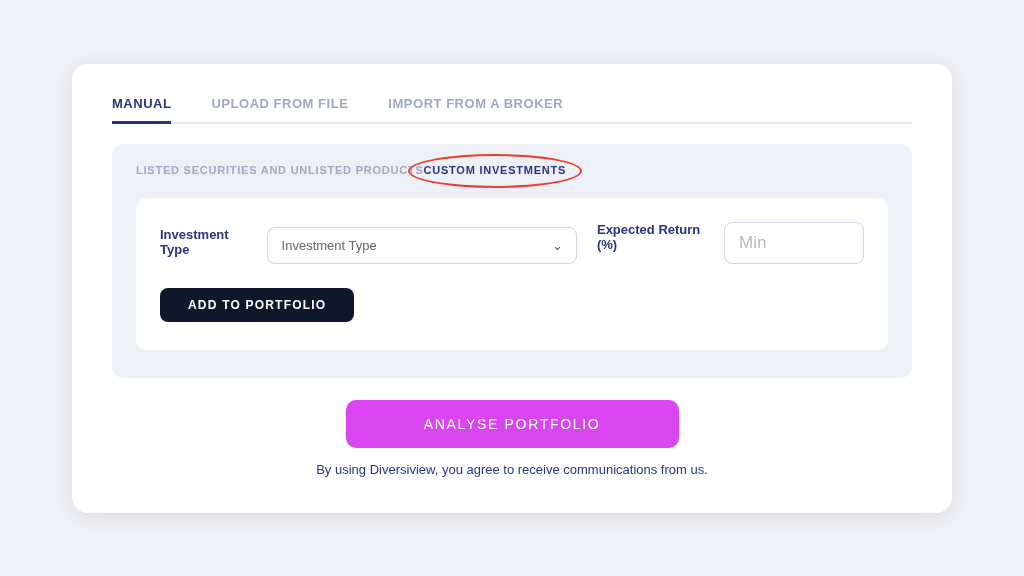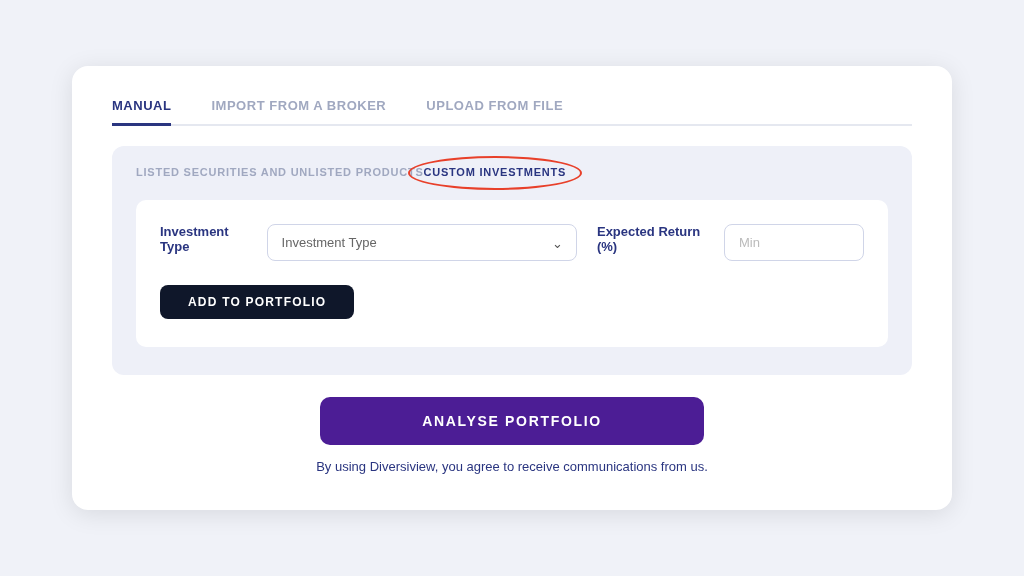--- a/index.html
+++ b/index.html
@@ -125,21 +125,21 @@
       transform: translateY(-50%);
       pointer-events: none;
       color: #555;
       font-size: 13px;
     }
     .number-input {
       width: 140px;
       padding: 10px 14px;
       border: 1.5px solid #d0d5e8;
       border-radius: 8px;
-      font-size: 13px;
+      font-size: 17px;
       color: #aaa;
       outline: none;
       background: #fff;
     }
     .number-input::placeholder { color: #bbb; }
     .add-btn {
       background: #0f172a;
       color: #fff;
       border: none;
       border-radius: 8px;
@@ -148,48 +148,48 @@
       font-weight: 700;
       letter-spacing: 0.1em;
       text-transform: uppercase;
       cursor: pointer;
       margin-top: 24px;
     }
     
     .analyse-btn {
       display: block;
       margin: 22px auto 0 auto;
-      background: #4c1d95;
+      background: #d946ef;
       color: #fff;
       border: none;
       border-radius: 10px;
       padding: 16px 60px;
       font-size: 14px;
-      font-weight: 700;
+      font-weight: 400;
       letter-spacing: 0.12em;
       text-transform: uppercase;
       cursor: pointer;
-      width: 384px;
+      width: 333px;
     }
     .disclaimer {
       text-align: center;
       margin-top: 14px;
       font-size: 13px;
       color: #2a3580;
     }
   </style>
 </head>
 <body>
 
 <div class="card">
 
   <div class="top-tabs">
     <div class="top-tab active">MANUAL</div>
+    <div class="top-tab">UPLOAD FROM FILE</div>
     <div class="top-tab">IMPORT FROM A BROKER</div>
-    <div class="top-tab">UPLOAD FROM FILE</div>
   </div>
 
   <div class="inner-panel">
 
     <div class="sub-tabs">
       <div class="sub-tab">LISTED SECURITIES AND UNLISTED PRODUCTS</div>
       <div class="sub-tab active">
         <div class="sub-tab-highlight">
           <span>CUSTOM INVESTMENTS</span>
           <div class="circle-annotation"></div>

